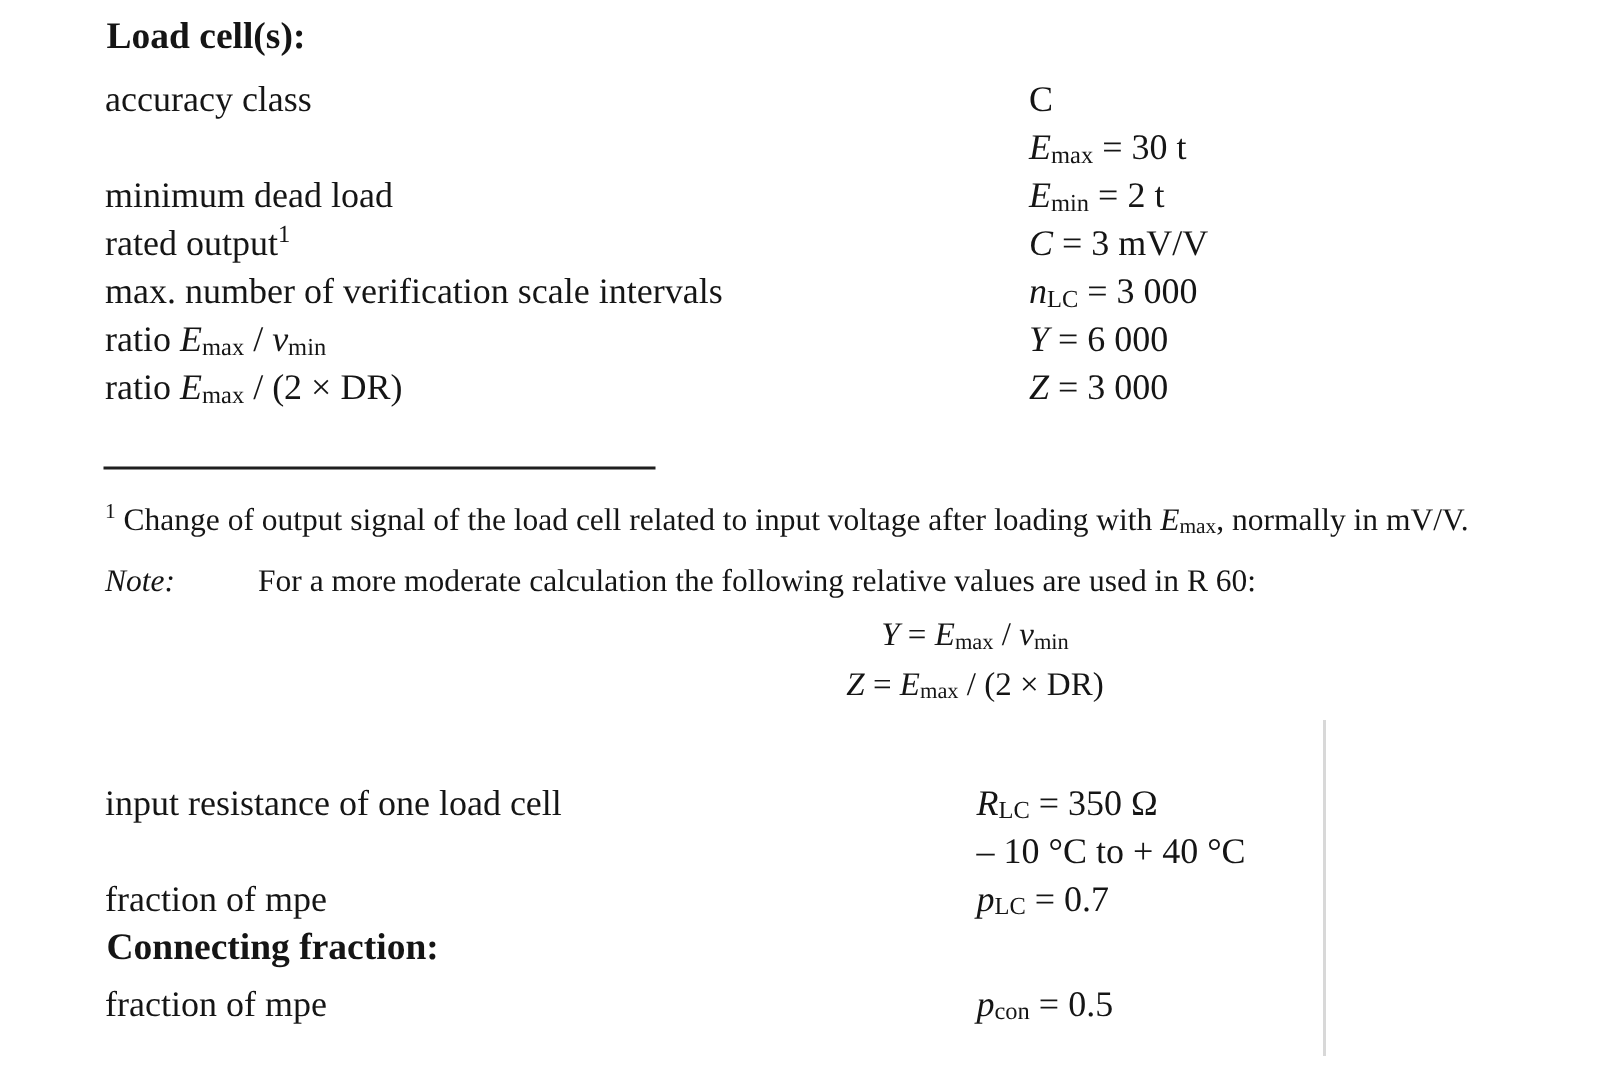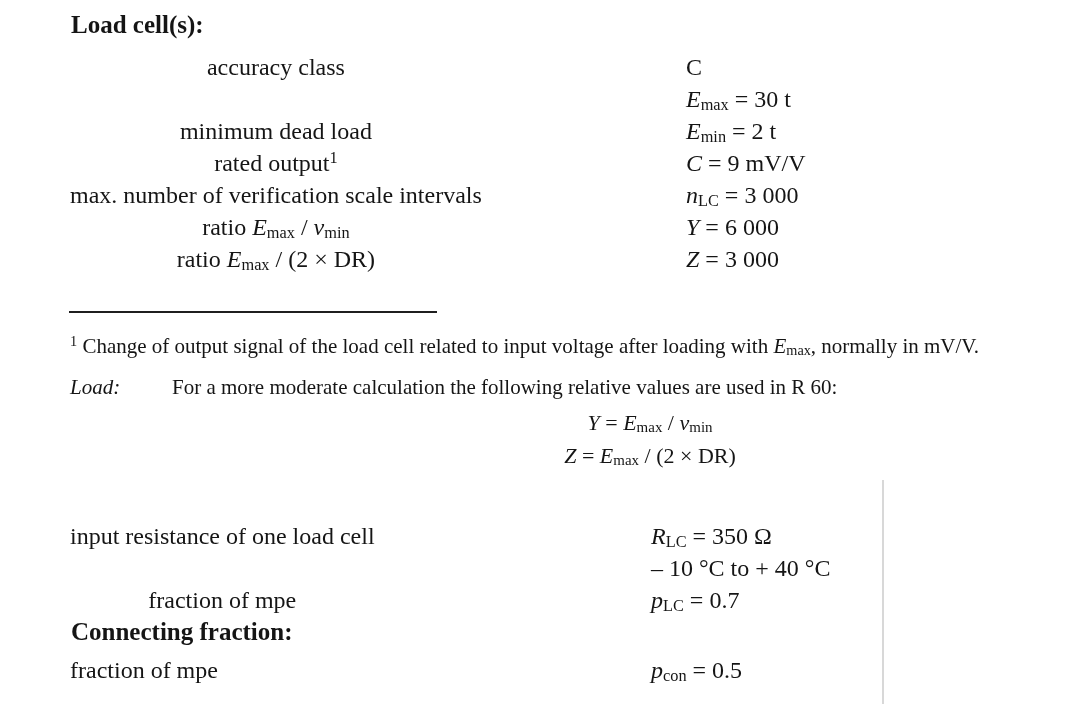--- a/index.html
+++ b/index.html
@@ -3,21 +3,21 @@
 <meta charset="utf-8">
 <style>
   html,body{margin:0;padding:0;background:#ffffff;}
   .page{
     position:relative;width:1080px;height:720px;background:#ffffff;
     font-family:Liberation Serif, serif;
     color:#151515;overflow:hidden;margin-left:44px;
   }
   .h-bold{position:absolute;font-weight:bold;font-size:25px;line-height:30px;white-space:nowrap;}
   .rows{position:absolute;font-size:24px;}
-  .row{position:relative;height:32px;line-height:32px;white-space:nowrap;text-align:center;}
+  .row{position:relative;height:32px;line-height:32px;white-space:nowrap;}
   .value{position:absolute;top:0;white-space:nowrap;}
   .rows-top .value{left:616px;}
   .rows-mid .value{left:581px;}
   .rows-bot .value{left:581px;}
   sub{font-size:0.68em;vertical-align:-0.16em;line-height:0;}
   sup{font-size:0.68em;vertical-align:0.52em;line-height:0;}
   .it{font-style:italic;}
   .fn-rule{position:absolute;left:25px;top:311px;width:368px;height:0;border-top:2px solid #1f1f1f;}
   .footnote{position:absolute;left:26px;top:331px;width:1035px;font-size:21px;line-height:30px;}
   .note{position:absolute;left:26px;top:372px;width:1000px;font-size:21px;line-height:30px;display:flex;}
@@ -40,41 +40,41 @@
     </div>
     <div class="row">
       <span class="value"><span class="it">E</span><sub>max</sub><span> = 30 t</span></span>
     </div>
     <div class="row">
       <span><span>minimum dead load</span></span>
       <span class="value"><span class="it">E</span><sub>min</sub><span> = 2 t</span></span>
     </div>
     <div class="row">
       <span><span>rated output</span><sup>1</sup></span>
-      <span class="value"><span class="it">C</span><span> = 9 mV/V</span></span>
+      <span class="value"><span class="it">C</span><span> = 3 mV/V</span></span>
     </div>
     <div class="row">
       <span><span>max. number of verification scale intervals</span></span>
       <span class="value"><span class="it">n</span><sub>LC</sub><span> = 3 000</span></span>
     </div>
     <div class="row">
       <span><span>ratio </span><span class="it">E</span><sub>max</sub><span> / </span><span class="it">v</span><sub>min</sub></span>
       <span class="value"><span class="it">Y</span><span> = 6 000</span></span>
     </div>
     <div class="row">
       <span><span>ratio </span><span class="it">E</span><sub>max</sub><span> / (2 × DR)</span></span>
       <span class="value"><span class="it">Z</span><span> = 3 000</span></span>
     </div>
   </div>
 
   <div class="fn-rule"></div>
   <div class="footnote"><sup>1</sup><span> Change of output signal of the load cell related to input voltage after loading with </span><span class="it">E</span><sub>max</sub><span>, normally in mV/V.</span></div>
 
   <div class="note">
-    <span class="note-label">Load:</span>
+    <span class="note-label">Note:</span>
     <span>For a more moderate calculation the following relative values are used in R 60:</span>
   </div>
 
   <div class="formulas">
     <div class="formula-line"><span class="it">Y</span><span> = </span><span class="it">E</span><sub>max</sub><span> / </span><span class="it">v</span><sub>min</sub></div>
     <div class="formula-line"><span class="it">Z</span><span> = </span><span class="it">E</span><sub>max</sub><span> / (2 × DR)</span></div>
   </div>
 
   <div class="rows rows-mid" style="left:26px;top:520px;">
     <div class="row">

